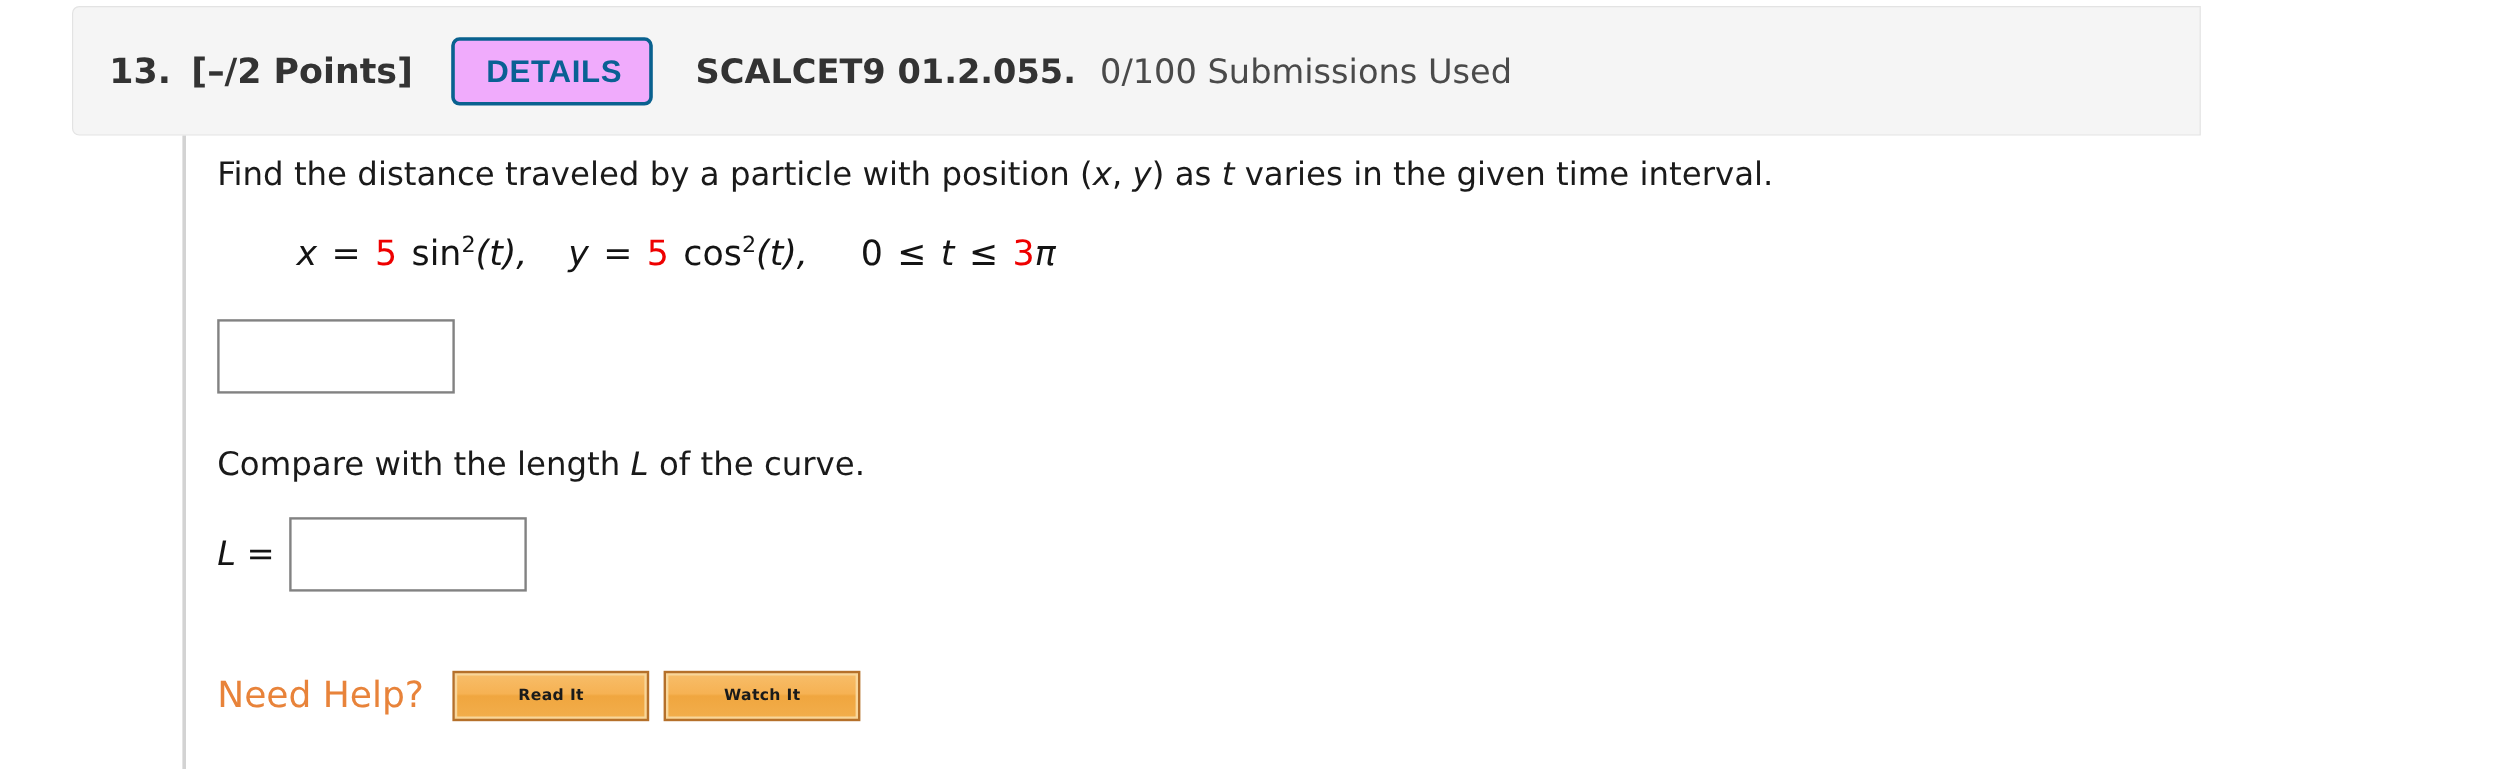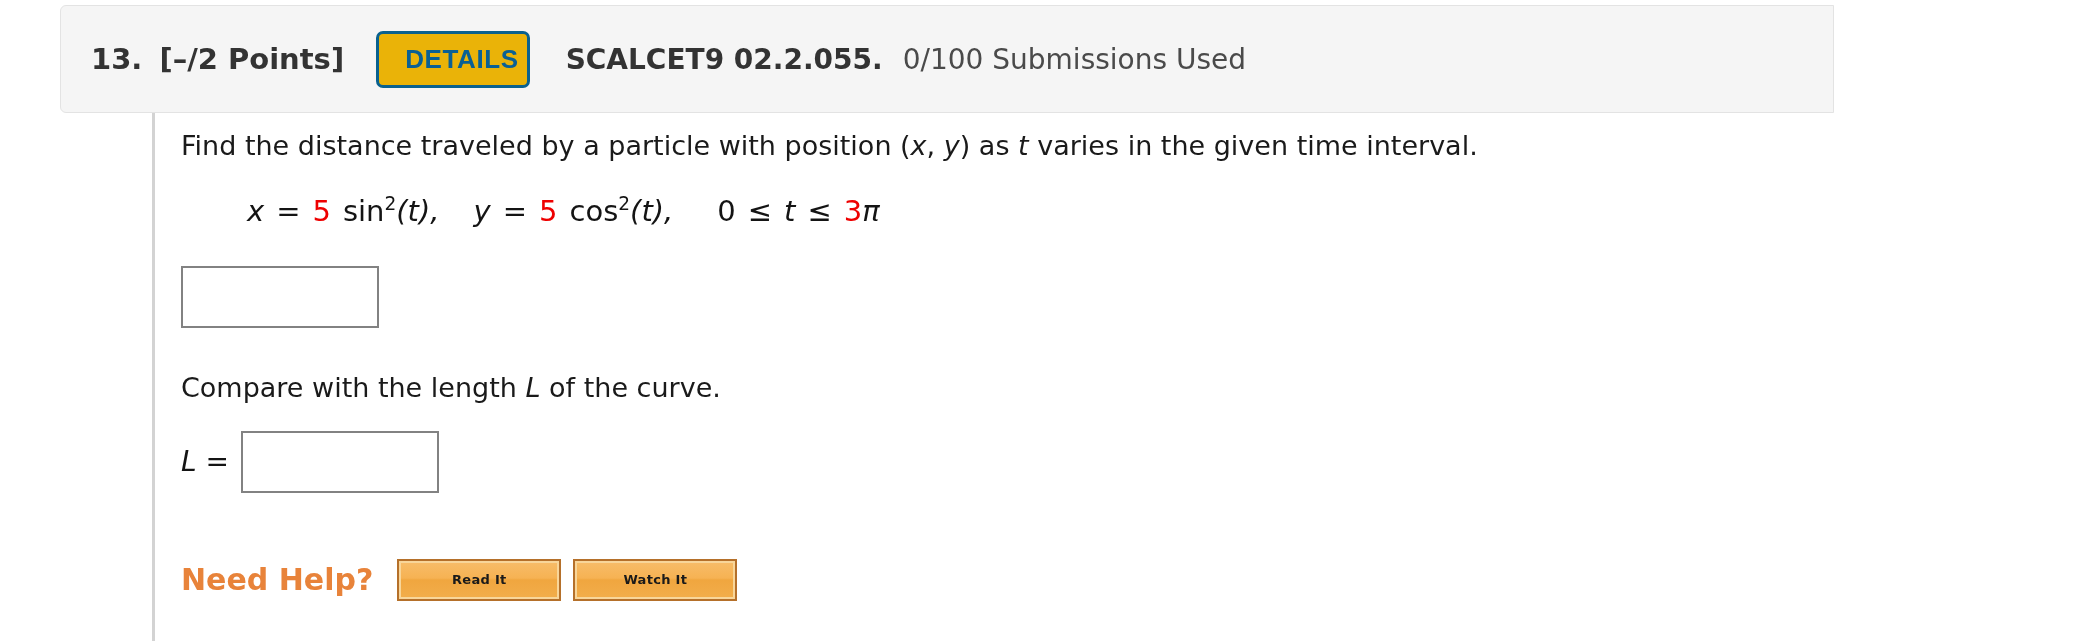--- a/index.html
+++ b/index.html
@@ -48,26 +48,26 @@
     font-size: 29px;
     font-weight: bold;
     color: #333333;
     margin-left: 17px;
     white-space: nowrap;
   }
   .details-btn {
     margin-left: 32px;
     border: 3px solid #09618f;
     border-radius: 7px;
-    background: #eab308;
+    background: #f0abfc;
     color: #0a6094;
     font-size: 26px;
     font-weight: bold;
     letter-spacing: 0.6px;
-    padding: 12px 8px 13px 26px;
+    padding: 12px 22px 13px 26px;
     line-height: 1;
     cursor: pointer;
     white-space: nowrap;
   }
   .q-code {
     margin-left: 36px;
     font-size: 28px;
     font-weight: bold;
     color: #333333;
     white-space: nowrap;
@@ -160,21 +160,21 @@
   }
 
   
   .help-row {
     margin-top: 66px;
     display: flex;
     align-items: center;
   }
   .help-label {
     font-size: 30px;
-    font-weight: bold;
+    font-weight: normal;
     color: #e8833a;
     margin-right: 24px;
     white-space: nowrap;
   }
   .help-btn {
     width: 164px;
     height: 42px;
     border: 2px solid #b5702a;
     background: linear-gradient(to bottom, #f7bd6a 0%, #f6b253 45%, #f0a63f 50%, #f2ae4c 100%);
     box-shadow: inset 0 0 0 2px #f8d69a;
@@ -193,21 +193,21 @@
 </style>
 </head>
 <body>
 
 <div id="page">
 
   <div class="q-header">
     <span class="q-number">13.</span>
     <span class="q-points">[–/2 Points]</span>
     <button class="details-btn">DETAILS</button>
-    <span class="q-code">SCALCET9 02.2.055.</span>
+    <span class="q-code">SCALCET9 01.2.055.</span>
     <span class="q-subs">0/100 Submissions Used</span>
   </div>
 
   <div class="left-rule"></div>
 
   <div class="q-body">
 
     <div class="prompt">
       <span>Find the distance traveled by a particle with position (</span><span class="it">x</span><span>, </span><span class="it">y</span><span>) as </span><span class="it">t</span><span> varies in the given time interval.</span>
     </div>

